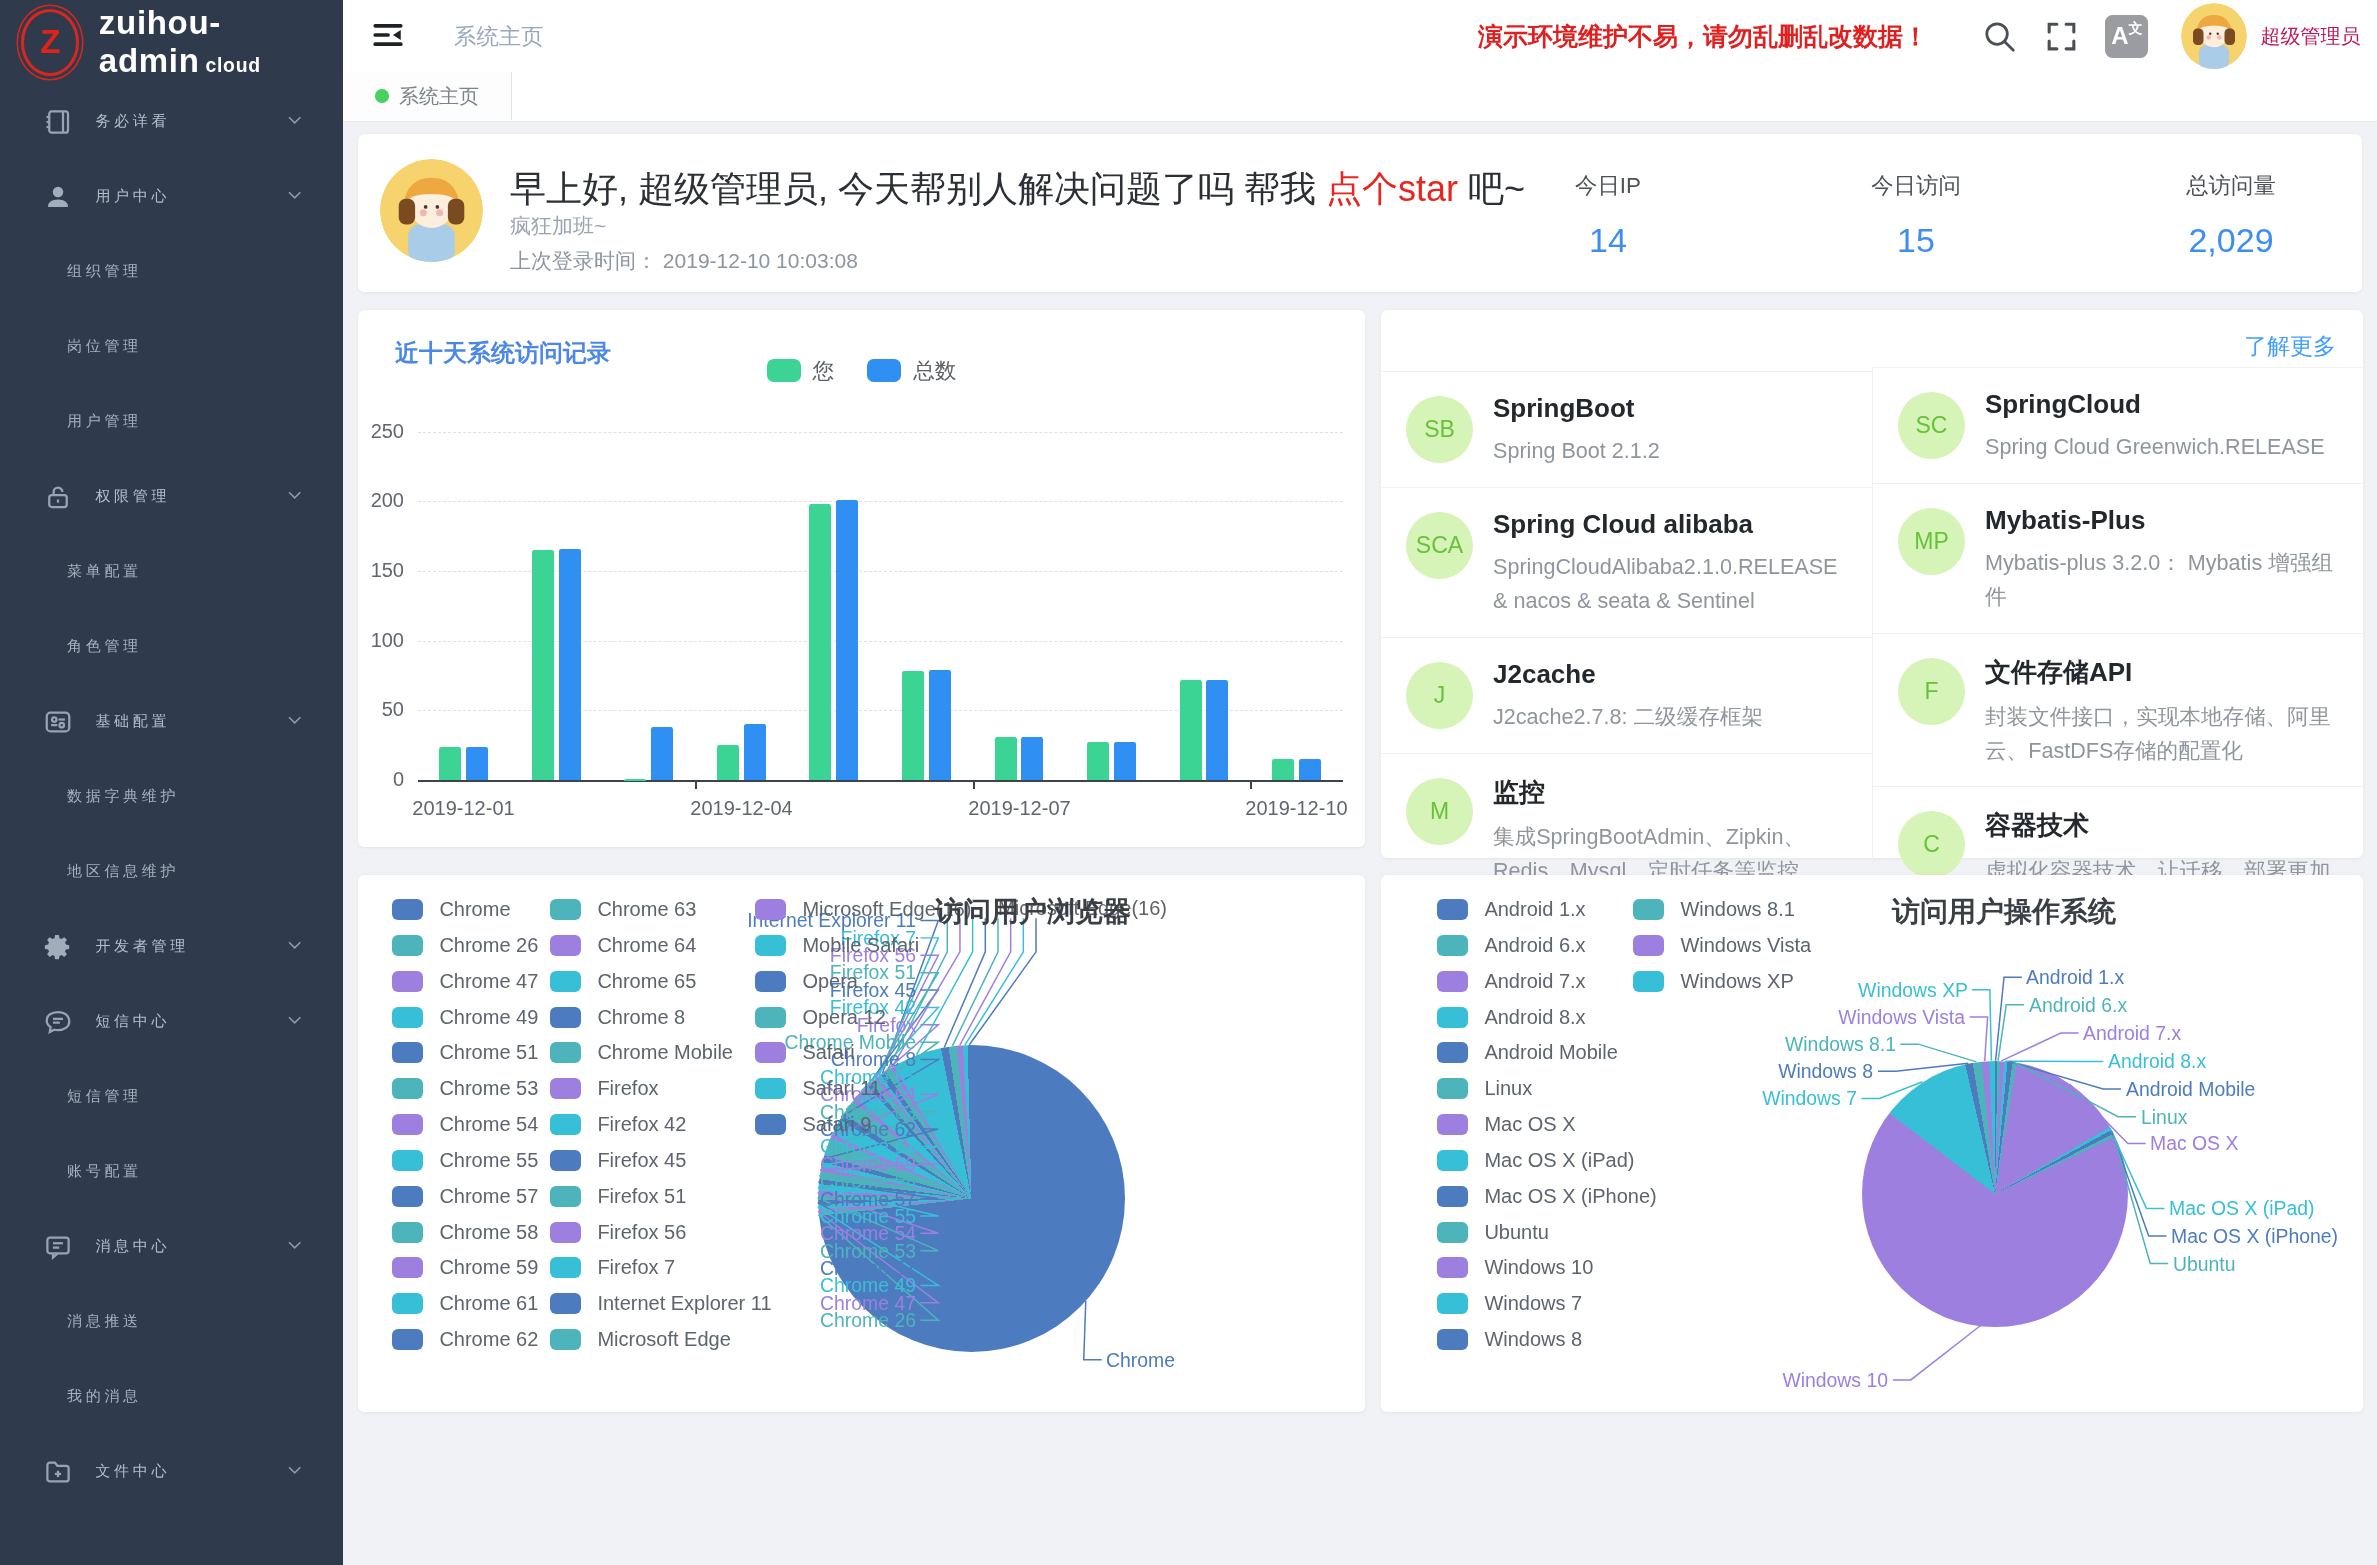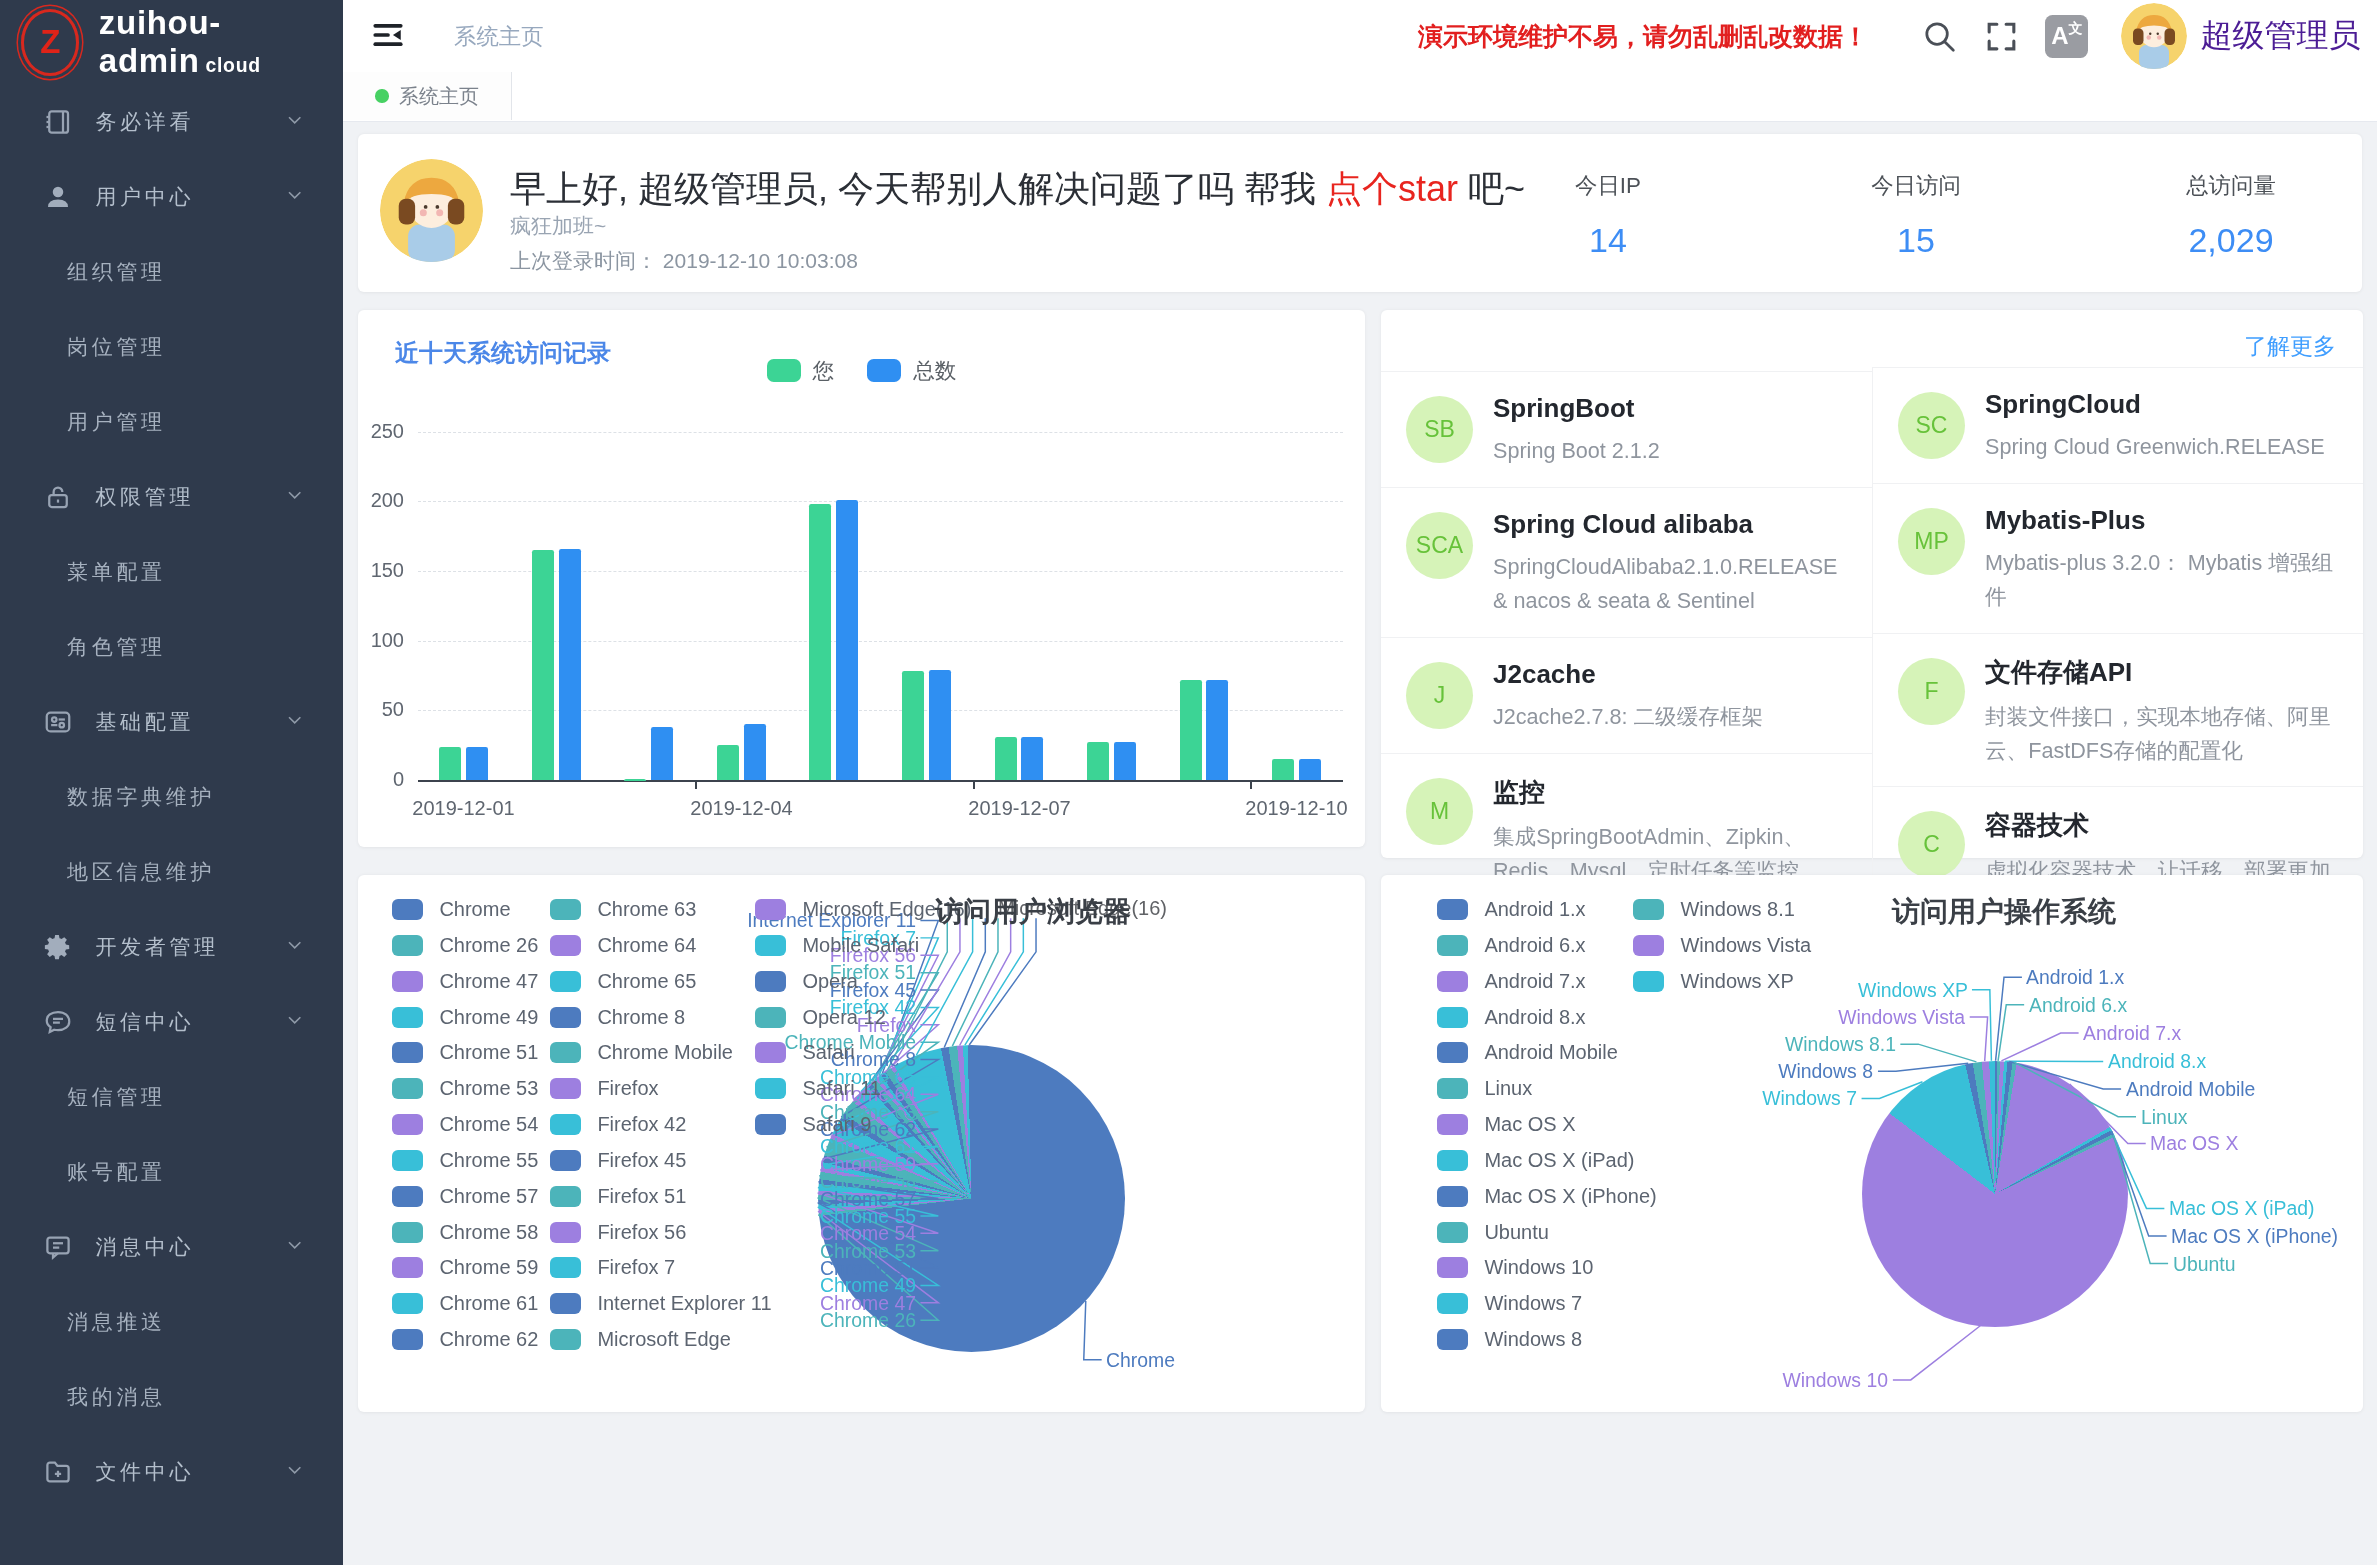--- a/index.html
+++ b/index.html
@@ -11,36 +11,36 @@
   .logo{display:flex;align-items:center;height:84px;padding-left:21px;}
   .logo-badge{width:61px;height:61px;border-radius:50%;border:3.7px solid #d8281e;box-shadow:0 0 0 3px #2f3a4c,0 0 0 4.5px #d8281e;
       display:flex;align-items:center;justify-content:center;}
   .logo-badge span{color:#e02318;font-size:33px;font-weight:bold;}
   .logo-text{margin-left:19.4px;color:#fff;font-size:33px;font-weight:bold;letter-spacing:0.7px;}
   .logo-text .ls{font-size:19.4px;font-weight:bold;margin-left:6px;}
   #menu{position:absolute;top:84px;left:0;right:0;}
   .menu-item{height:75px;display:flex;align-items:center;cursor:pointer;}
   .menu-item .mi-icon{width:30px;height:30px;margin-left:43px;margin-right:22.4px;flex:none;}
   .menu-item.sub{padding-left:67px;}
-  .menu-item .mi-label{font-size:21px;color:#b4bfcc;letter-spacing:3.7px;}
+  .menu-item .mi-label{font-size:15px;color:#b4bfcc;letter-spacing:3.7px;}
   .menu-item.sub .mi-label{color:#a6b1bf;}
   .menu-item .mi-chevron{margin-left:auto;margin-right:39px;}
   
   #topbar{position:absolute;left:343px;top:0;width:2034px;height:72px;background:#fff;z-index:5;
       display:flex;align-items:center;}
   .collapse-btn{margin-left:28px;cursor:pointer;}
   .breadcrumb{margin-left:49px;font-size:22.4px;color:#97a8be;}
   .topbar-right{margin-left:auto;display:flex;align-items:center;}
   .warning{color:#e21f1f;font-weight:bold;font-size:25px;margin-right:40px;}
   .icon-btn{margin:0 12px;cursor:pointer;display:flex;align-items:center;}
   .lang-btn{width:43px;height:43px;background:#9a9ca2;border-radius:7.5px;color:#fff;margin:0 13.4px;
       display:flex;align-items:center;justify-content:center;font-size:24px;font-weight:bold;cursor:pointer;}
   .lang-btn i{font-style:normal;font-size:14px;margin-top:-13.4px;}
   .avatar{width:66px;height:66px;border-radius:50%;overflow:hidden;margin:0 13.4px 0 19.4px;flex:none;cursor:pointer;}
-  .username{font-size:32px;color:#4c1d95;margin-right:16.4px;}
+  .username{font-size:20px;color:#be185d;margin-right:16.4px;}
   
   #tabbar{position:absolute;left:343px;top:72px;width:2034px;height:49px;background:#fff;border-bottom:1.5px solid #e6e9ef;z-index:4;}
   .tab{position:absolute;left:0;top:0;width:168px;height:48px;display:flex;align-items:center;justify-content:center;
       border-right:1.5px solid #e2e5ea;background:#fdfdfd;cursor:pointer;}
   .tab .dot{width:13.4px;height:13.4px;border-radius:50%;background:#47d163;margin-right:10.4px;}
   .tab span.tlabel{font-size:20px;color:#7b828c;}
   
   .card{position:absolute;background:#fff;border-radius:6px;box-shadow:0 0.7px 3.7px rgba(0,0,0,.06);}
   #card-greet{left:358px;top:134px;width:2004px;height:158px;}
   #card-bar{left:358px;top:310px;width:1007px;height:537px;}

